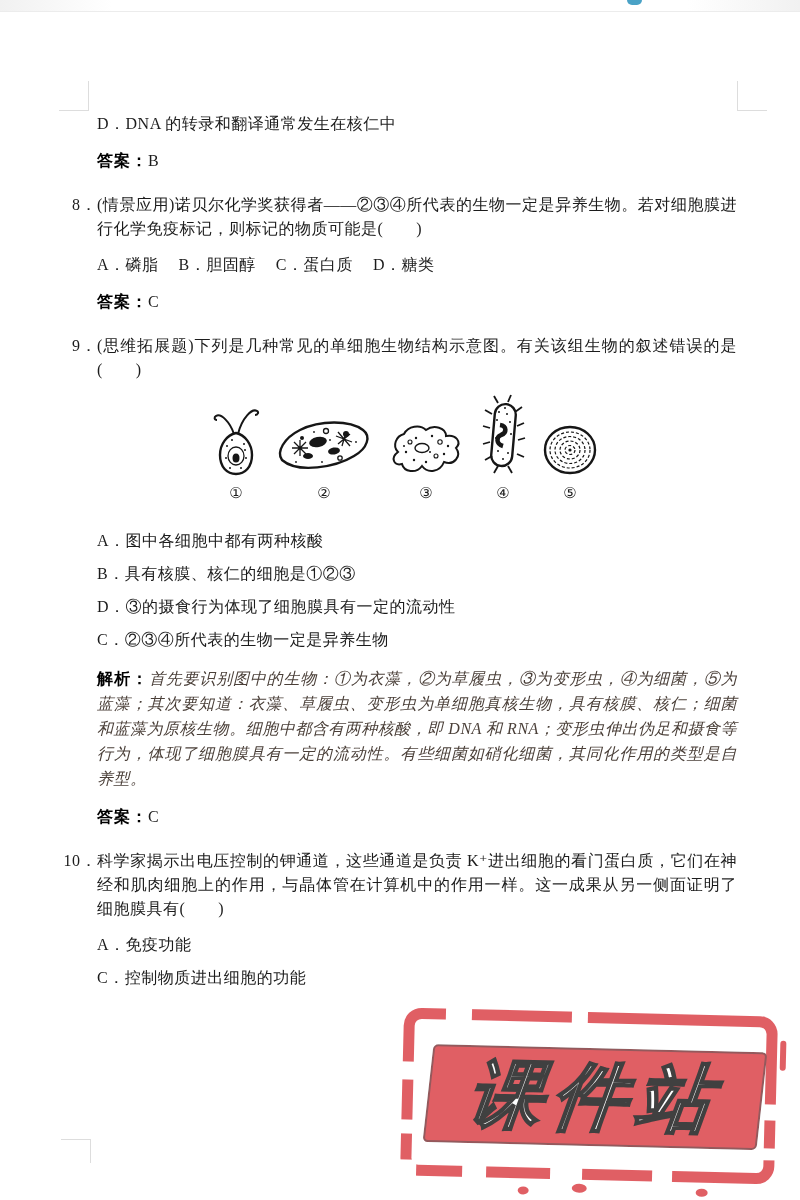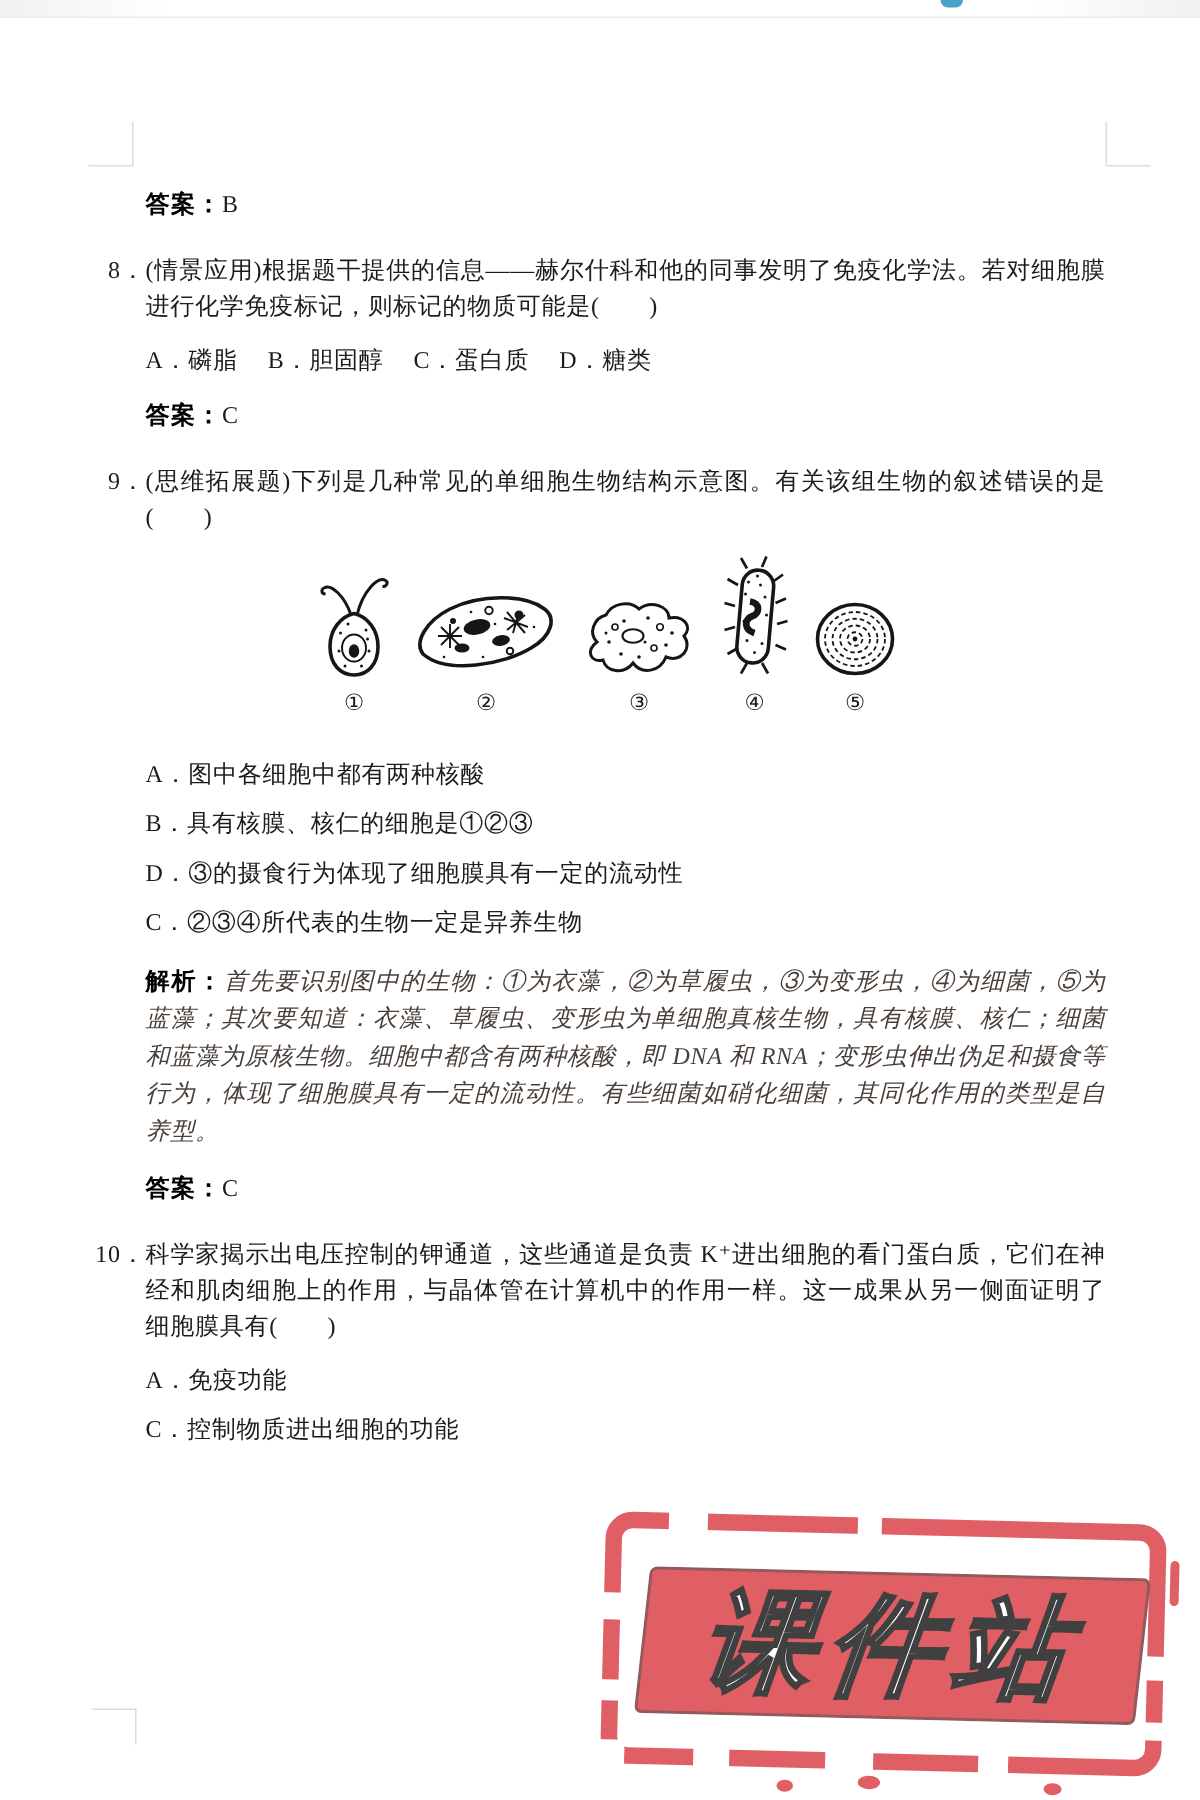--- a/index.html
+++ b/index.html
@@ -74,25 +74,26 @@
 
 <div class="top-strip"></div>
 <div class="blue-dot"></div>
 <div class="corner tl"></div>
 <div class="corner tr"></div>
 <div class="corner bl"></div>
 
 <main class="content">
 
   <section>
+    <p class="opt-line">D．DNA 的转录和翻译通常发生在核仁中</p>
     <p class="answer"><span class="lbl">答案：</span><span class="val">B</span></p>
   </section>
 
   <section>
-    <p class="stem"><span class="qnum">8．</span><span>(情景应用)根据题干提供的信息——赫尔什科和他的同事发明了免疫化学法。若对细胞膜进行化学免疫标记，则标记的物质可能是(　　)</span></p>
+    <p class="stem"><span class="qnum">8．</span><span>(情景应用)诺贝尔化学奖获得者——②③④所代表的生物一定是异养生物。若对细胞膜进行化学免疫标记，则标记的物质可能是(　　)</span></p>
     <p class="opts-inline">
       <span>A．磷脂</span>
       <span>B．胆固醇</span>
       <span>C．蛋白质</span>
       <span>D．糖类</span>
     </p>
     <p class="answer"><span class="lbl">答案：</span><span class="val">C</span></p>
   </section>
 
   <section>

